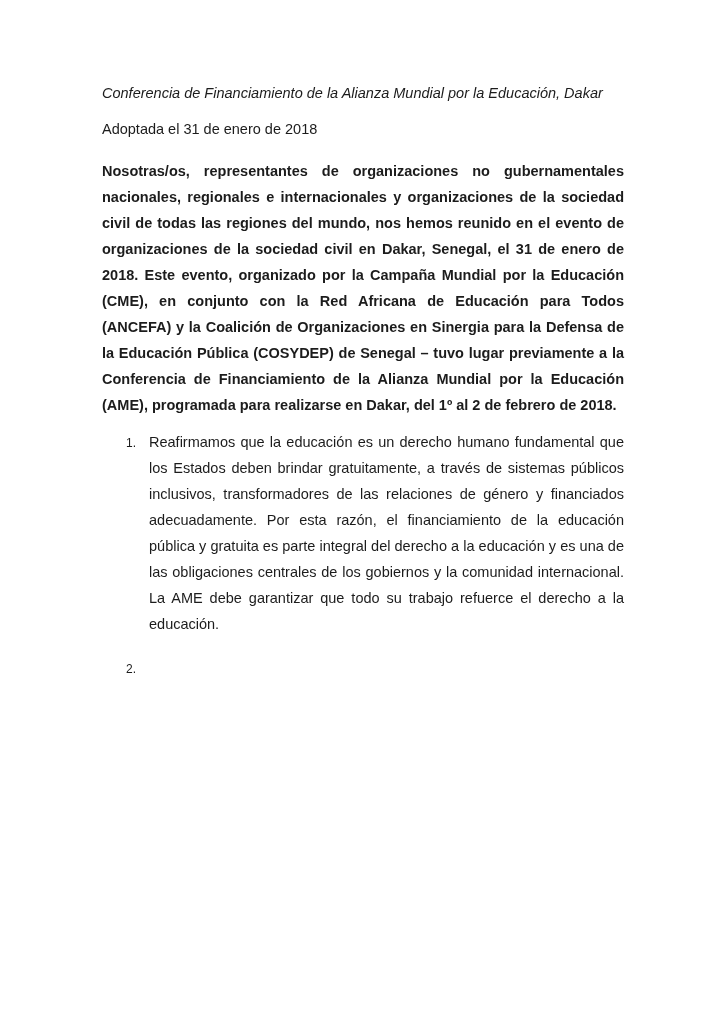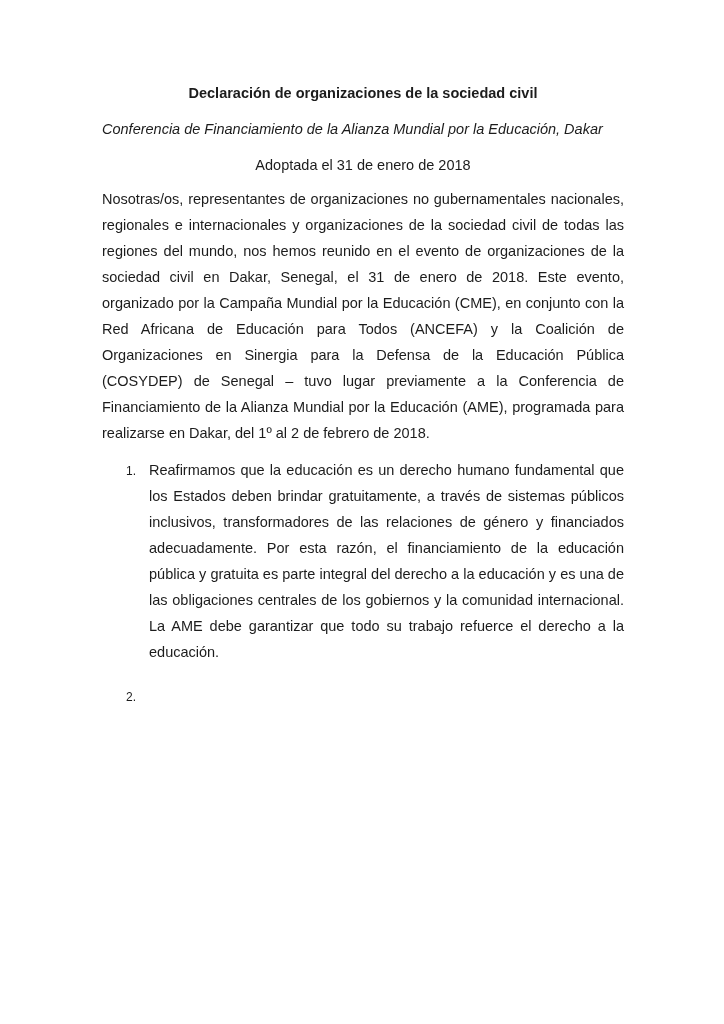--- a/index.html
+++ b/index.html
@@ -27,29 +27,29 @@
     font-weight: bold;
     text-align: center;
     margin: 0 0 10px 0;
   }
   .doc-subtitle {
     font-style: italic;
     text-align: left;
     margin: 0 0 10px 0;
   }
   .doc-dateline {
-    text-align: center;
-    margin: 0 0 8px 0;
+    text-align: left;
+    margin: 0 0 16px 0;
   }
   p.body-par {
     text-align: justify;
     margin: 0 0 11px 0;
   }
   p.body-par.bold {
-    font-weight: normal;
+    font-weight: bold;
   }
   .numbered-list {
     margin-top: 3px;
   }
   .list-item {
     position: relative;
     padding-left: 47px;
     text-align: justify;
     margin: 0 0 18px 0;
   }
@@ -58,21 +58,20 @@
     left: 24px;
     top: 1px;
     font-size: 12px;
   }
 </style>
 </head>
 <body>
 
 <div class="page">
 
-  <p class="doc-title">Declaración de organizaciones de la sociedad civil</p>
 
   <p class="doc-subtitle">Conferencia de Financiamiento de la Alianza Mundial por la Educación, Dakar</p>
 
   <p class="doc-dateline">Adoptada el 31 de enero de 2018</p>
 
   <p class="body-par bold">Nosotras/os, representantes de organizaciones no gubernamentales nacionales, regionales e internacionales y organizaciones de la sociedad civil de todas las regiones del mundo, nos hemos reunido en el evento de organizaciones de la sociedad civil en Dakar, Senegal, el 31 de enero de 2018. Este evento, organizado por la Campaña Mundial por la Educación (CME), en conjunto con la Red Africana de Educación para Todos (ANCEFA) y la Coalición de Organizaciones en Sinergia para la Defensa de la Educación Pública (COSYDEP) de Senegal – tuvo lugar previamente a la Conferencia de Financiamiento de la Alianza Mundial por la Educación (AME), programada para realizarse en Dakar, del 1º al 2 de febrero de 2018.</p>
 
 
 
   <div class="numbered-list">

